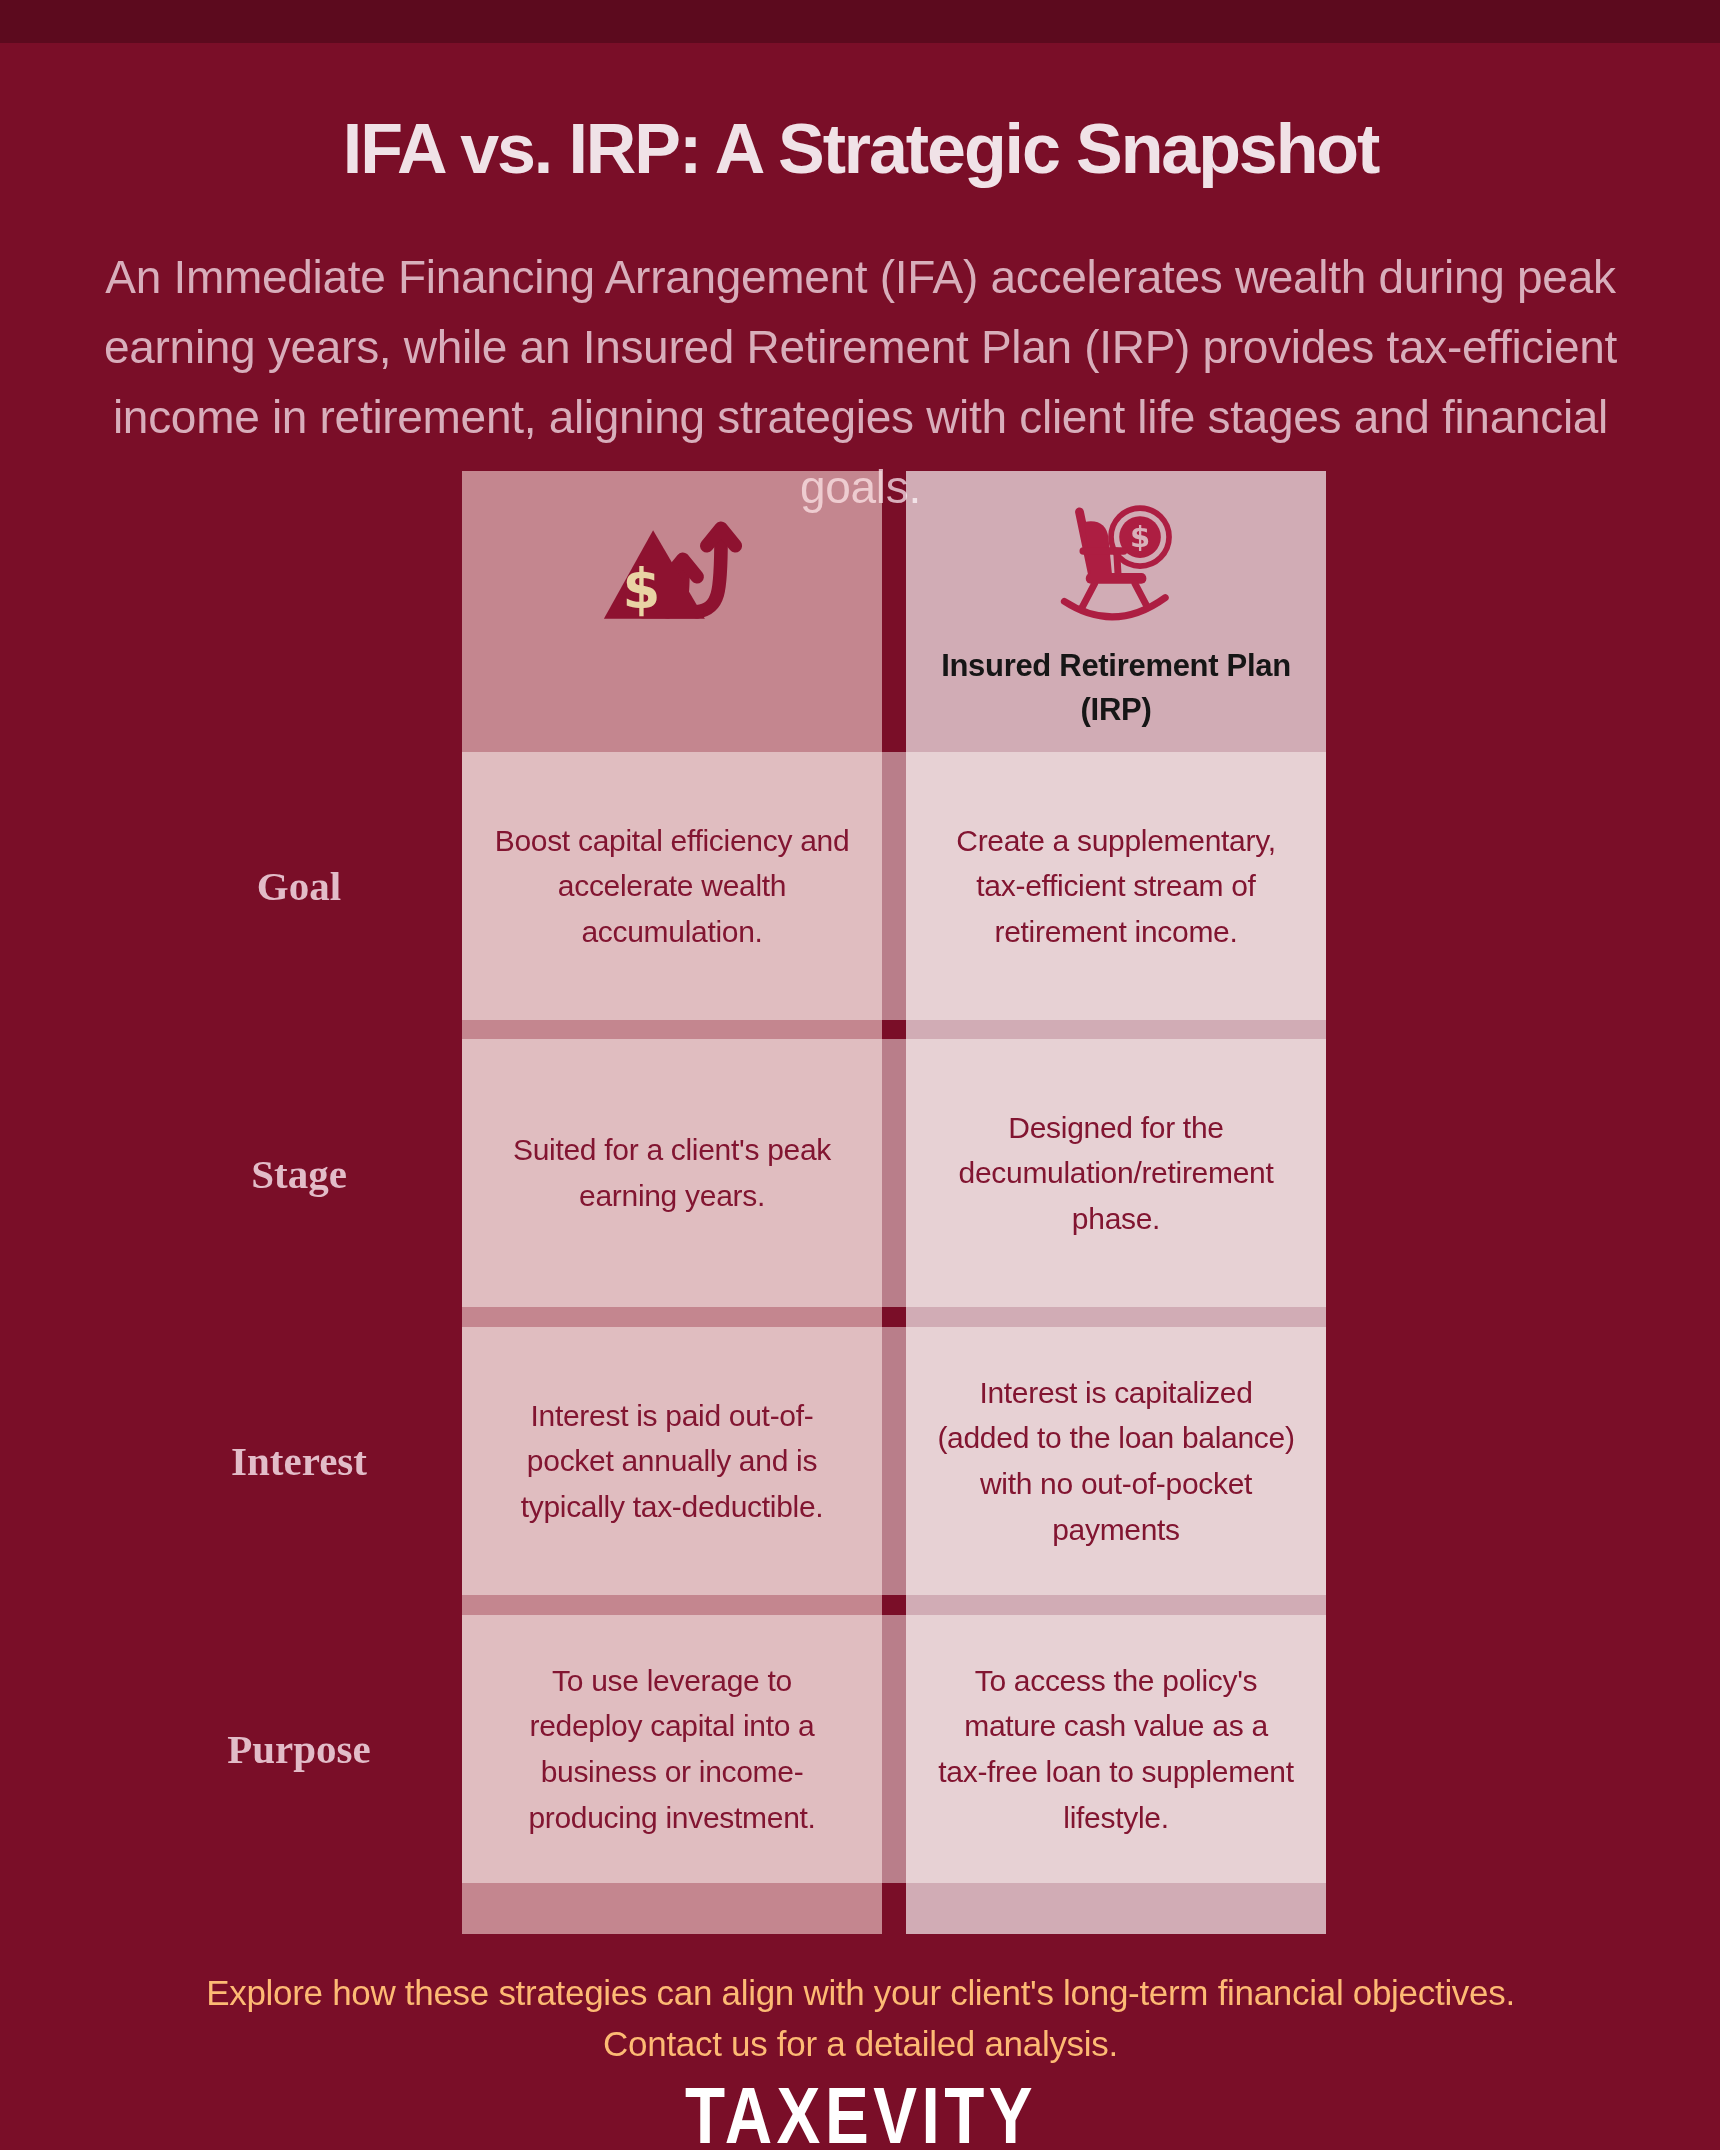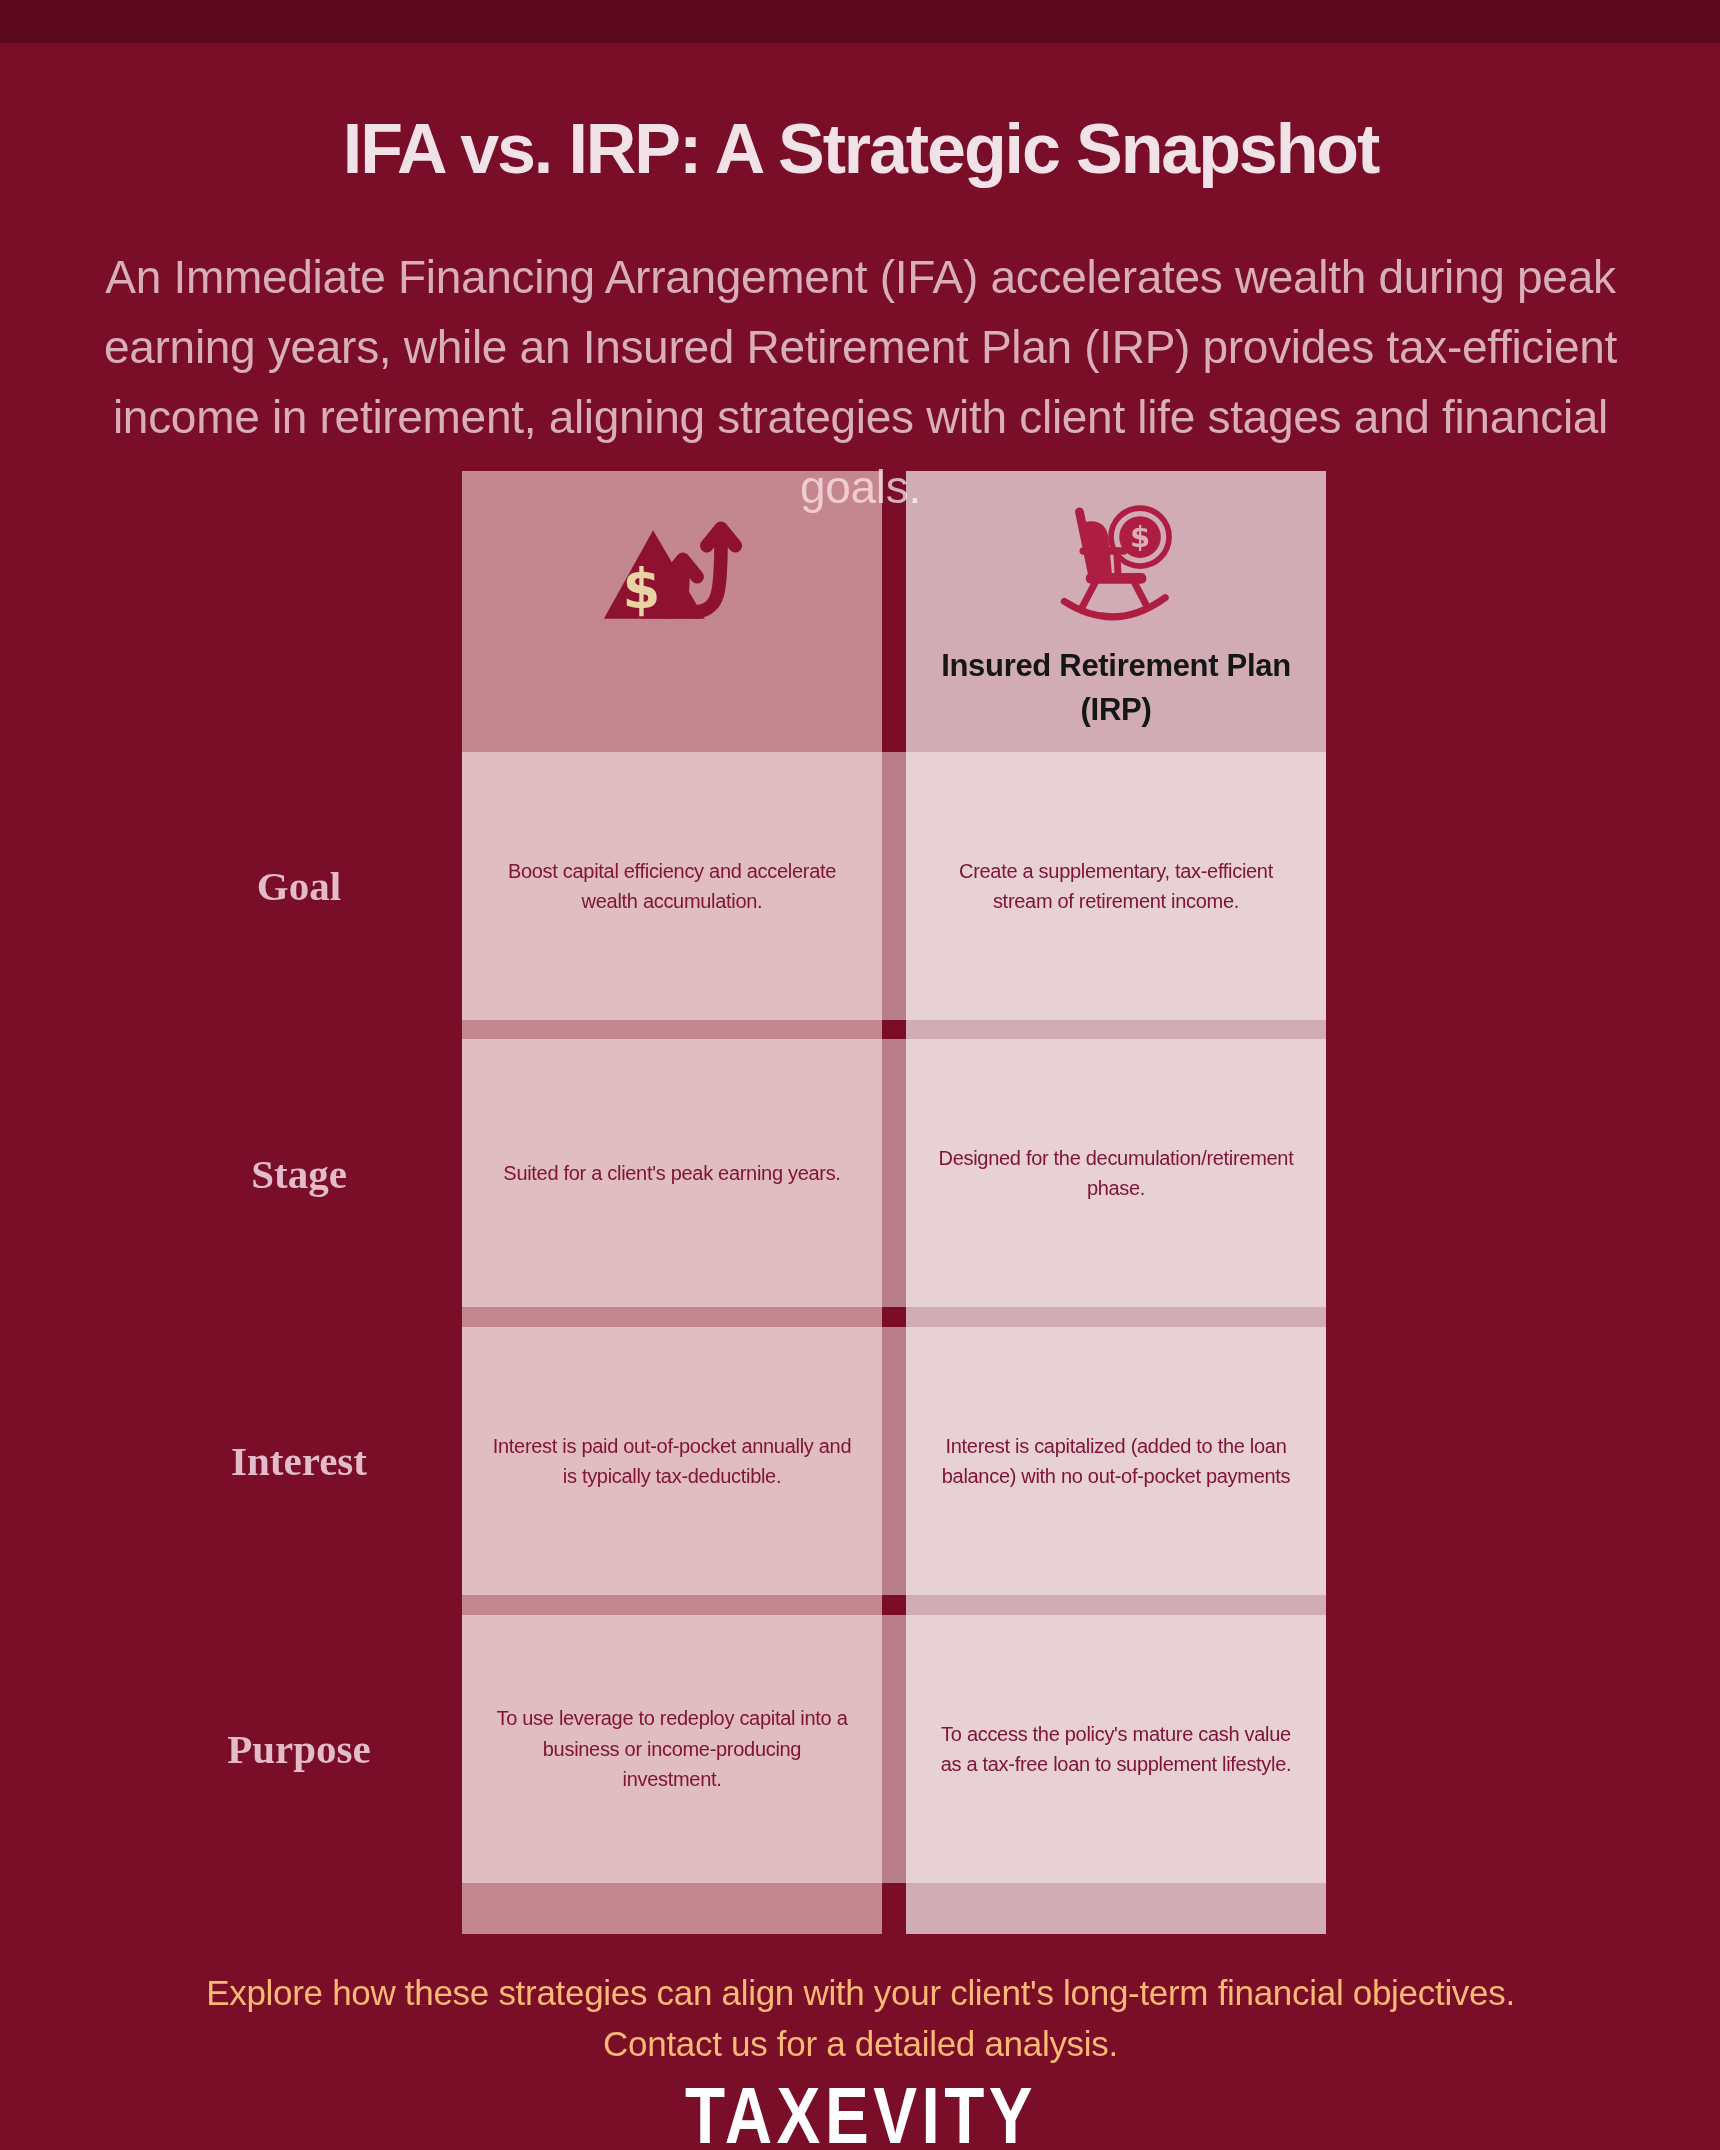--- a/index.html
+++ b/index.html
@@ -52,21 +52,21 @@
     text-align:center;
     font-size:31px;font-weight:700;line-height:1.42;letter-spacing:-0.3px;
     color:#161616;
   }
   
   .cell{
     position:absolute;width:420px;height:268px;
     display:flex;align-items:center;justify-content:center;
     box-sizing:border-box;padding:16px 30px;
     text-align:center;
-    font-size:20px;line-height:1.52;letter-spacing:-0.3px;
+    font-size:30px;line-height:1.52;letter-spacing:-0.3px;
     color:#821531;
   }
   .c-l{left:0;}
   .c-r{left:444px;}
   
   .row-label{
     position:absolute;left:113px;width:372px;height:268px;
     display:flex;align-items:center;justify-content:center;
     font-size:41px;font-weight:700;letter-spacing:0px;
     color:#e2bcc8;

